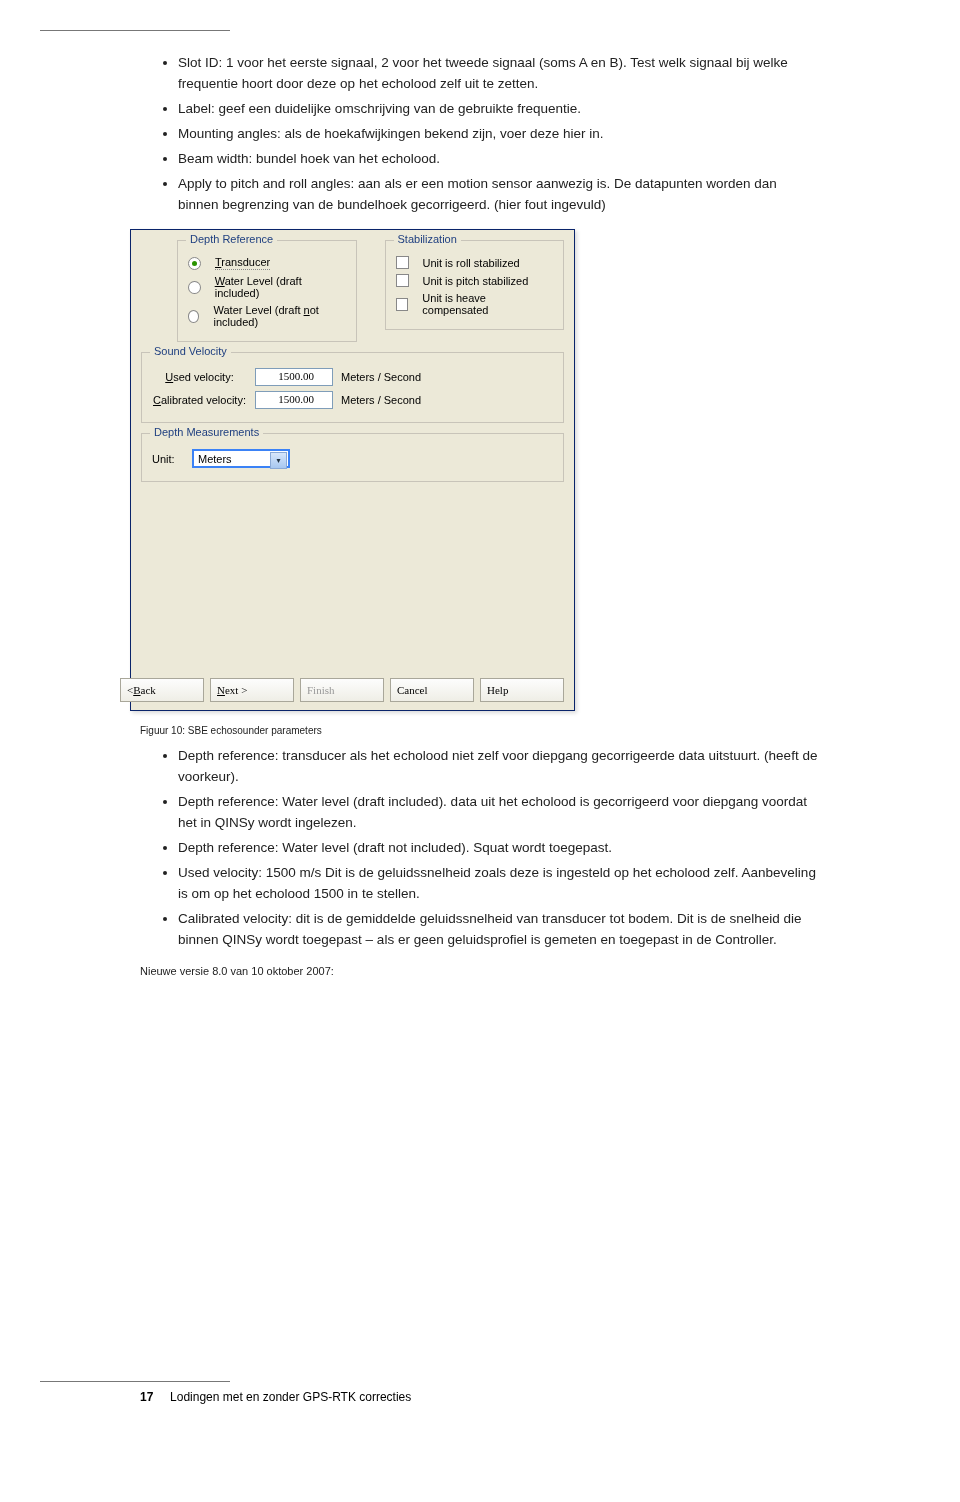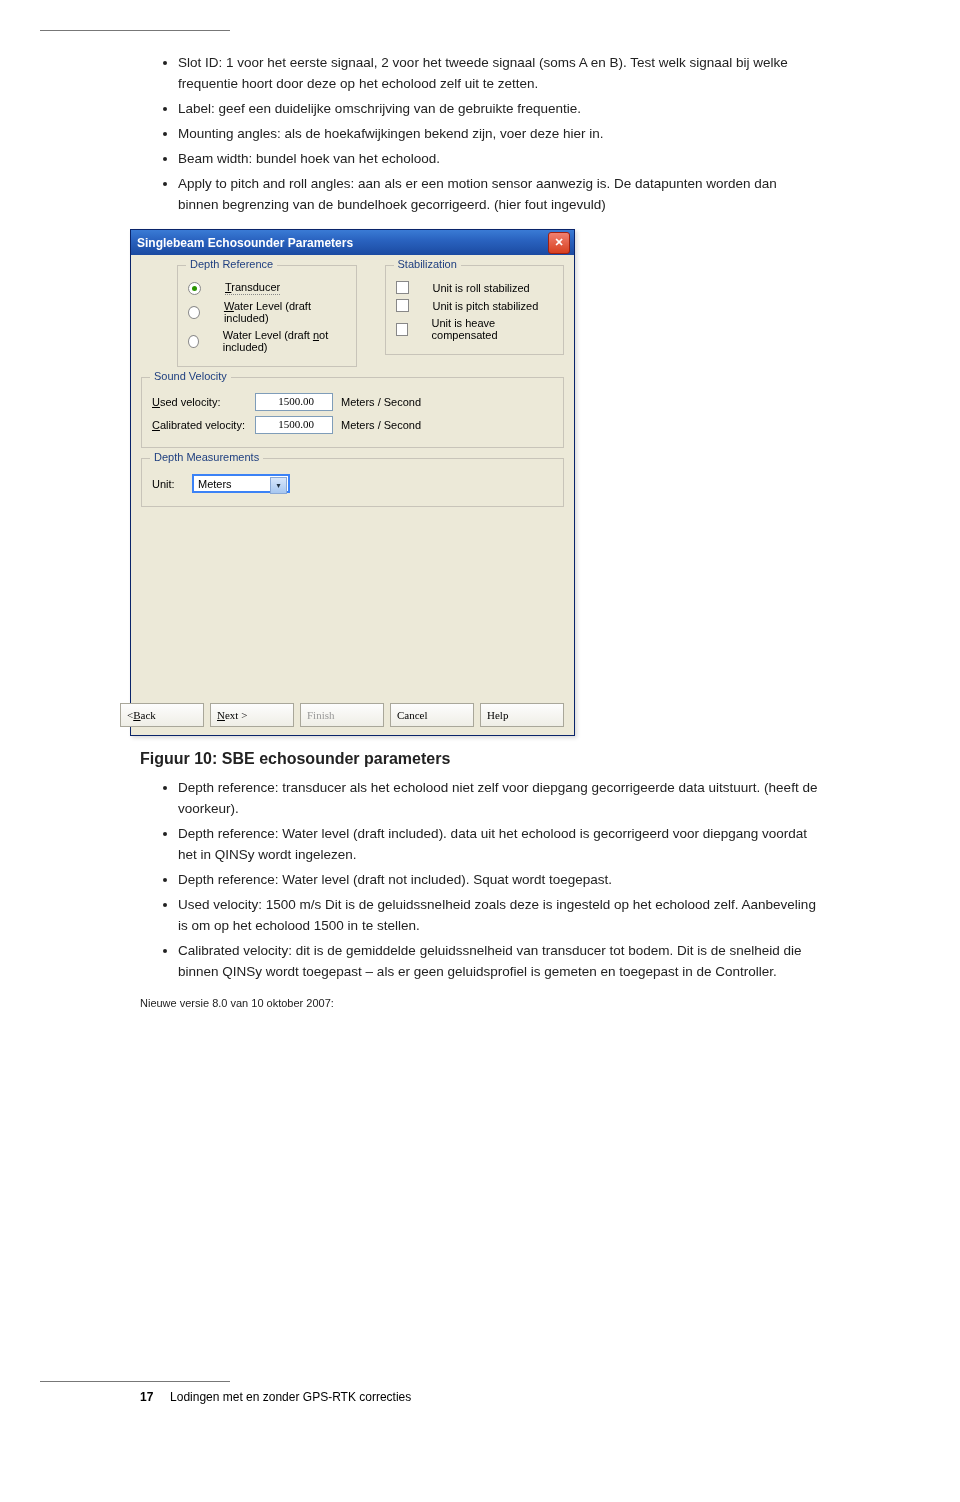--- a/index.html
+++ b/index.html
@@ -23,22 +23,22 @@
   }
   ul.bullets {
     list-style: disc;
     margin: 0 0 14px 0;
     padding-left: 38px;
     font-size: 13.5px;
     line-height: 1.55;
   }
   ul.bullets li { margin-bottom: 4px; }
   .fig-caption {
-    font-weight: bold;
-    font-size: 16px;
+    font-weight: normal;
+    font-size: 10px;
     margin: 14px 0 10px 0;
   }
   .subline {
     font-size: 11px;
     margin: 4px 0 14px 0;
   }
   
   .dialog {
     width: 443px;
     border: 1px solid #0a246a;
@@ -84,21 +84,21 @@
     top: -8px;
     left: 8px;
     background: #ece9d8;
     padding: 0 4px;
     color: #204080;
     font-size: 11px;
   }
   .two-col { display: flex; gap: 28px; margin-left: 36px; }
   .col { flex: 1; }
   .radio-row, .check-row {
-    display: flex; align-items: center; gap: 24px;
+    display: flex; align-items: center; gap: 14px;
     margin: 5px 0;
   }
   .radio {
     width: 11px; height: 11px; border: 1px solid #888; border-radius: 50%;
     background: #fff; display: inline-flex; align-items: center; justify-content: center;
   }
   .radio.sel::after {
     content: ""; width: 5px; height: 5px; background: #2a9400; border-radius: 50%;
   }
   .checkbox {
@@ -143,42 +143,37 @@
     font-size: 12px;
     color: #000000;
   }
   .footer-rule {
     border-top: 1px solid #777;
     width: 190px;
     margin-left: -100px;
     margin-bottom: 8px;
   }
   .footer span.num { font-weight: bold; }
-  .lbl-w { display: inline-block; width: 95px; }
+  .lbl-w { display: inline-block; width: 95px; text-align: center; }
 </style>
 </head>
 <body>
 
 <div class="page">
   <div class="top-rule"></div>
 
   <ul class="bullets">
     <li>Slot ID: 1 voor het eerste signaal, 2 voor het tweede signaal (soms A en B). Test welk signaal bij welke frequentie hoort door deze op het echolood zelf uit te zetten.</li>
     <li>Label: geef een duidelijke omschrijving van de gebruikte frequentie.</li>
     <li>Mounting angles: als de hoekafwijkingen bekend zijn, voer deze hier in.</li>
     <li>Beam width: bundel hoek van het echolood.</li>
     <li>Apply to pitch and roll angles: aan als er een motion sensor aanwezig is. De datapunten worden dan binnen begrenzing van de bundelhoek gecorrigeerd. (hier fout ingevuld)</li>
   </ul>
 
   <div class="dialog">
-    <div class="titlebar">
-      <span>Singlebeam Echosounder Parameters</span>
-      <span class="spacer"></span>
-      <span class="closebtn">✕</span>
-    </div>
     <div class="dlg-body">
       <div class="two-col">
         <div class="col">
           <div class="group">
             <div class="group-legend">Depth Reference</div>
             <div class="radio-row">
               <span class="radio sel"></span>
               <span class="dotted"><span class="ul-char">T</span><span title="Transducer">ransducer</span></span>
             </div>
             <div class="radio-row">

